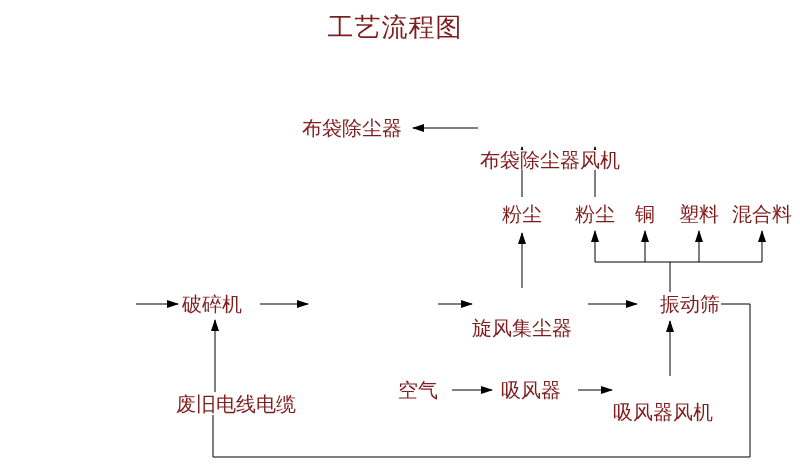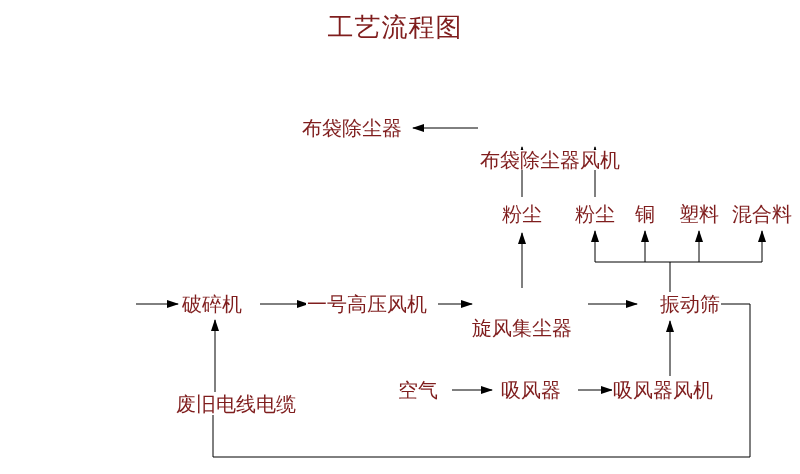--- a/index.html
+++ b/index.html
@@ -86,22 +86,21 @@
   <div class="lbl" style="left:352px; top:128px;">布袋除尘器</div>
   <div class="lbl" style="left:550px; top:128px;margin-top:32px;">布袋除尘器风机</div>
 
   <div class="lbl" style="left:522px; top:214px;">粉尘</div>
   <div class="lbl" style="left:595px; top:214px;">粉尘</div>
   <div class="lbl" style="left:645px; top:214px;">铜</div>
   <div class="lbl" style="left:699px; top:214px;text-align:right;">塑料</div>
   <div class="lbl" style="left:762px; top:214px;">混合料</div>
 
   <div class="lbl" style="left:212px; top:304px;">破碎机</div>
-  <div class="lbl" style="left:367px; top:304px;">一号高压风机</div>
   <div class="lbl" style="left:522px; top:304px;margin-top:24px;">旋风集尘器</div>
   <div class="lbl" style="left:690px; top:304px;">振动筛</div>
 
   <div class="lbl" style="left:236px; top:404px;">废旧电线电缆</div>
   <div class="lbl" style="left:418px; top:390px;">空气</div>
   <div class="lbl" style="left:531px; top:390px;text-align:right;">吸风器</div>
-  <div class="lbl" style="left:663px; top:390px;">吸风器风机</div>
+  <div class="lbl" style="left:663px; top:412px;">吸风器风机</div>
 
 </div>
 
 </body></html>

